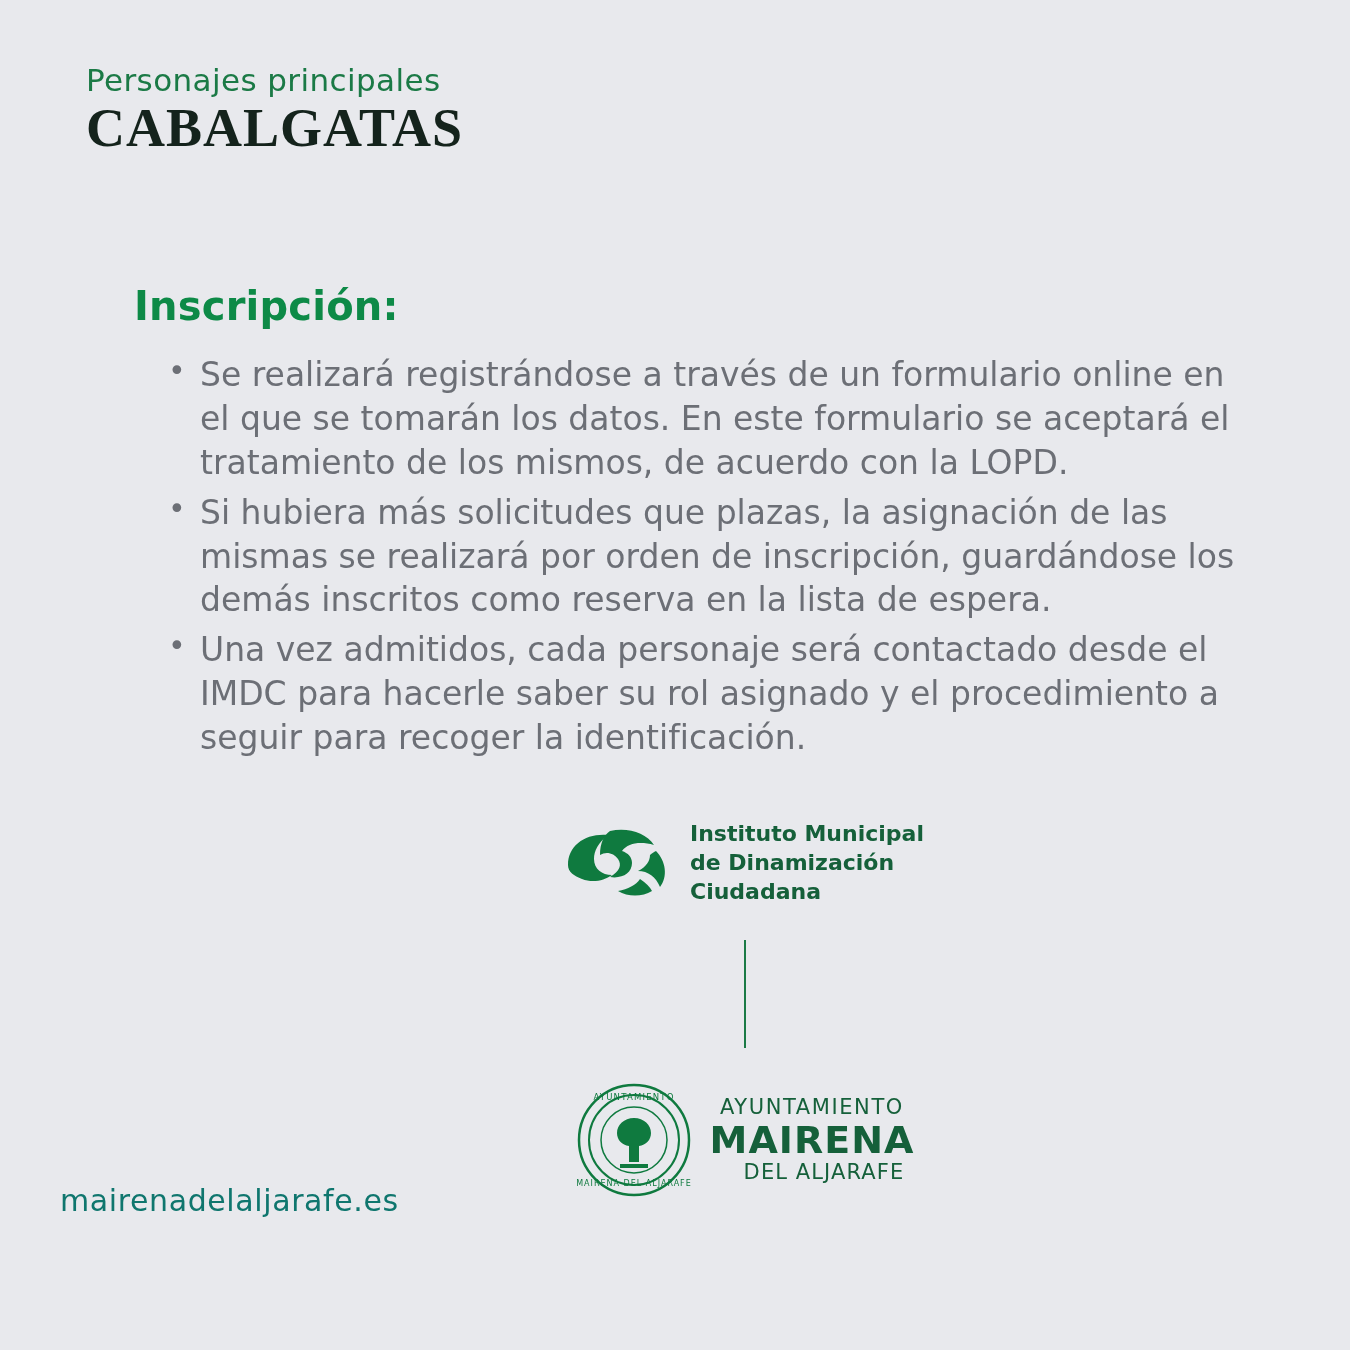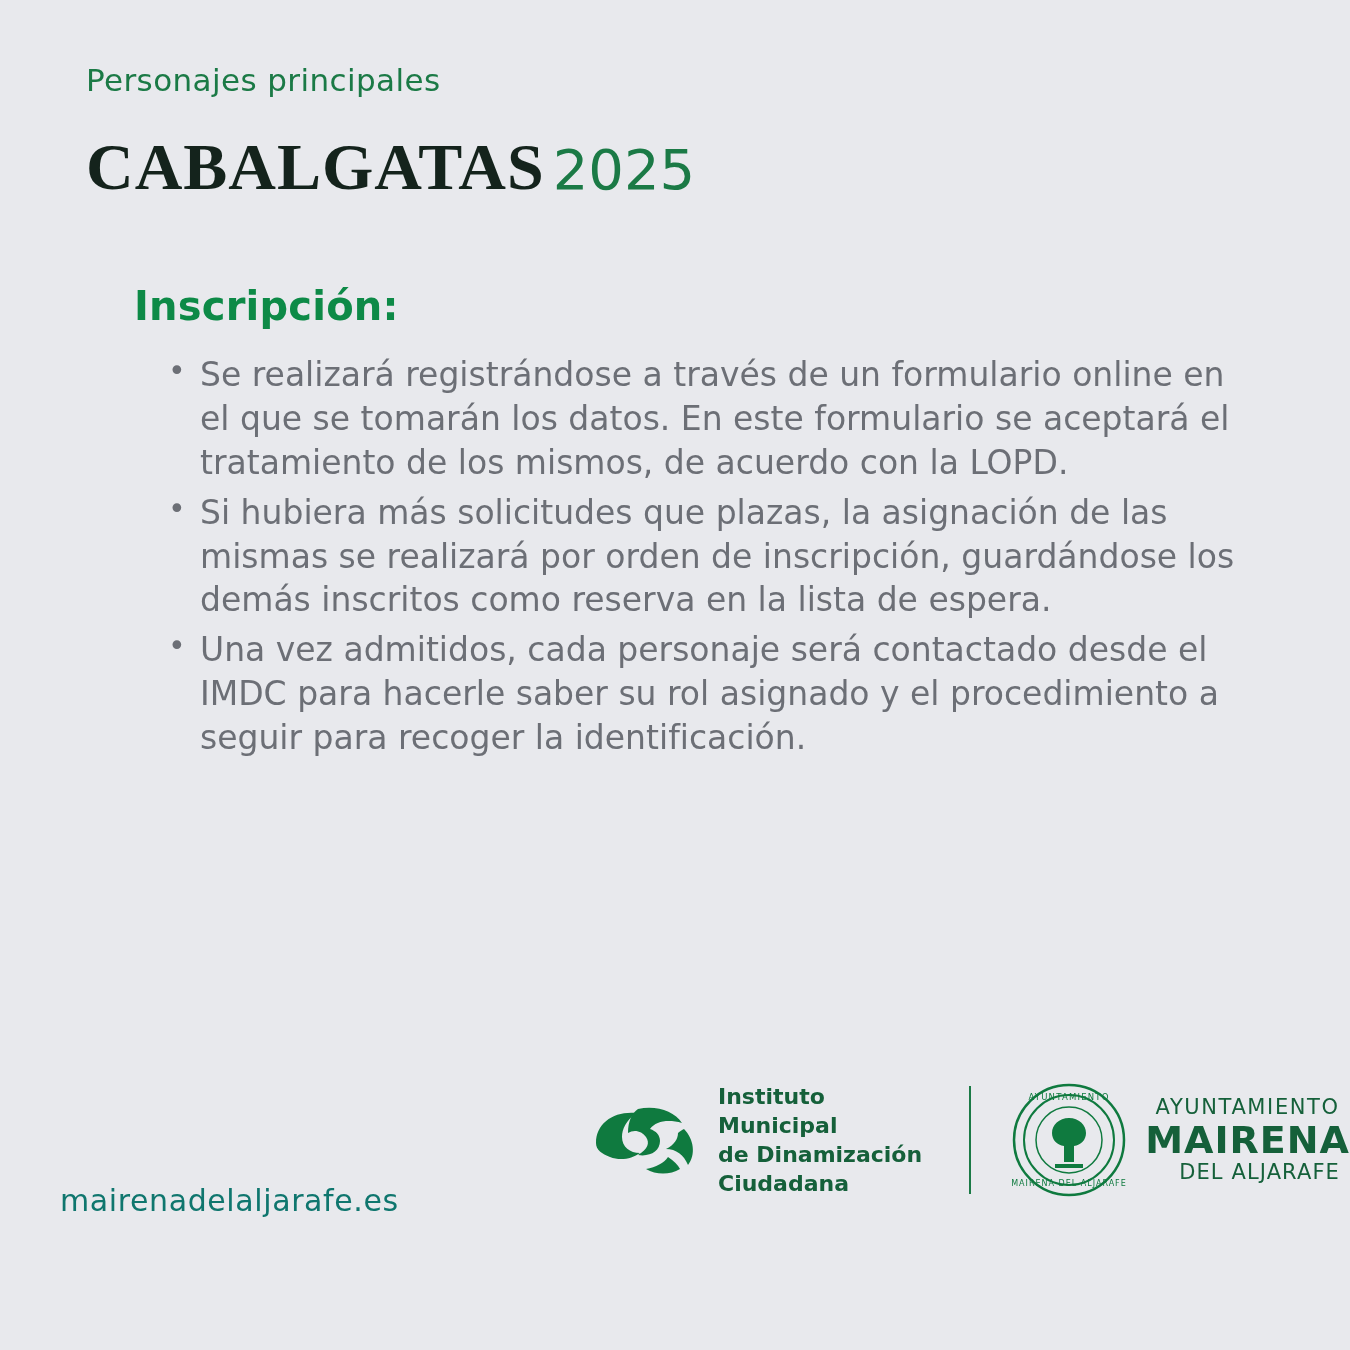--- a/index.html
+++ b/index.html
@@ -36,26 +36,25 @@
     font-weight: 400;
     margin: 0 0 2px 0;
   }
   .title-row {
     display: flex;
     align-items: baseline;
     gap: 8px;
   }
   .title-main {
     font-family: "Liberation Serif", serif;
-    font-size: 66px;
+    font-size: 54px;
     font-weight: 700;
     color: #14231c;
     letter-spacing: 1px;
     line-height: 1.05;
-    margin-top: 32px;
   }
   .title-year {
     font-family: "DejaVu Sans", sans-serif;
     font-size: 56px;
     font-weight: 400;
     color: #1b7a46;
     letter-spacing: 0px;
   }
 
   
@@ -112,24 +111,25 @@
   }
   .contact-email {
     text-decoration: underline;
     color: #6c6f76;
   }
 
   
   .footer-logos {
     position: absolute;
     bottom: 78px;
-    left: 594px;
+    left: 566px;
     display: flex;
     align-items: center;
     gap: 34px;
+    flex-direction: column;
   }
   .imdc {
     display: flex;
     align-items: center;
     gap: 20px;
   }
   .imdc-mark {
     width: 104px;
     height: 74px;
   }
@@ -193,21 +193,20 @@
 </style>
 </head>
 <body>
 
 <div class="poster">
 
   <div class="header">
     <div class="kicker">Personajes principales</div>
     <div class="title-row">
       <span class="title-main">CABALGATAS</span>
-      <span class="title-year">2025</span>
     </div>
   </div>
 
   <div class="sec-inscripcion">
     <div class="section-heading">Inscripción:</div>
     <ul class="bullets">
       <li>Se realizará registrándose a través de un formulario online en el que se tomarán los datos. En este formulario se aceptará el tratamiento de los mismos, de acuerdo con la LOPD.</li>
       <li>Si hubiera más solicitudes que plazas, la asignación de las mismas se realizará por orden de inscripción, guardándose los demás inscritos como reserva en la lista de espera.</li>
       <li>Una vez admitidos, cada personaje será contactado desde el IMDC para hacerle saber su rol asignado y el procedimiento a seguir para recoger la identificación.</li>
     </ul>

